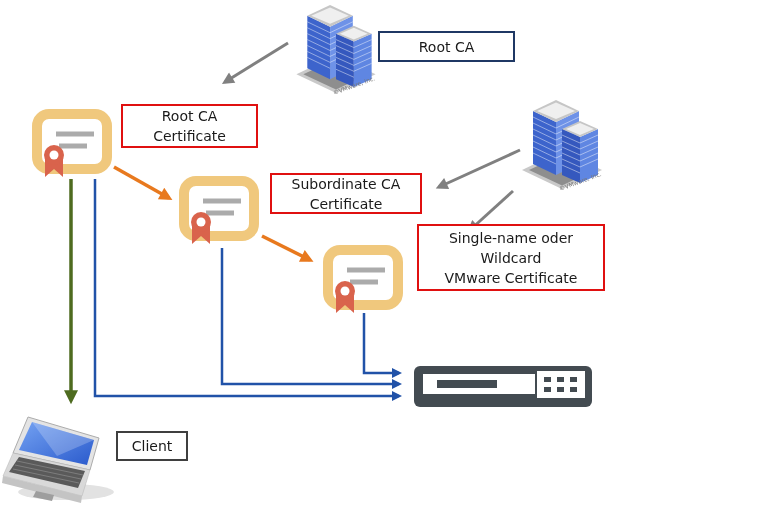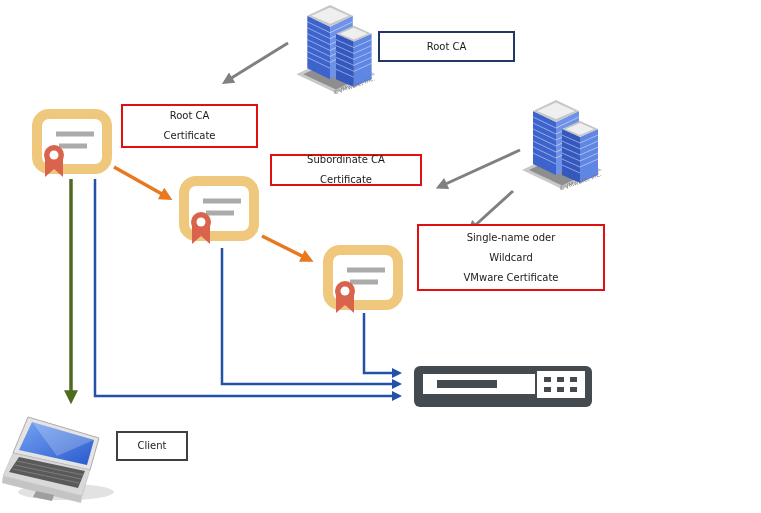--- a/index.html
+++ b/index.html
@@ -45,21 +45,21 @@
   .lp-body{fill:#D9D9D9;stroke:#B5B5B5;stroke-width:.5;}
   .lp-front{fill:#C4C4C4;}
   .lp-kbd{fill:#5A5A5A;}
   .lp-krow{stroke:#7D7D7D;stroke-width:1;fill:none;}
   .lp-pad{fill:#9E9E9E;}
   .lp-shine{fill:rgba(255,255,255,.22);}
   
   .label{
     z-index:3;background:#fff;display:flex;flex-direction:column;
     align-items:center;justify-content:center;text-align:center;
-    font-size:10px;line-height:20px;box-sizing:border-box;
+    font-size:14px;line-height:20px;box-sizing:border-box;
   }
   .label.navy{border:2px solid var(--navy-border,#1F3864);}
   .label.red{border:2px solid var(--red-border,#E01010);}
   .label.dark{border:2px solid var(--dark-border,#3F3F3F);}
 </style>
 </head>
 <body>
 
 <div class="canvas">
 
@@ -211,21 +211,21 @@
 
   <div class="abs label navy" style="left:378px;top:31px;width:137px;height:31px">
     <span>Root CA</span>
   </div>
 
   <div class="abs label red" style="left:121px;top:104px;width:137px;height:44px">
     <span>Root CA</span>
     <span>Certificate</span>
   </div>
 
-  <div class="abs label red" style="left:270px;top:154px;width:152px;height:32px">
+  <div class="abs label red" style="left:270px;top:173px;width:152px;height:41px">
     <span>Subordinate CA</span>
     <span>Certificate</span>
   </div>
 
 
   <div class="abs label red" style="left:417px;top:224px;width:188px;height:67px">
     <span>Single-name oder</span>
     <span>Wildcard</span>
     <span>VMware Certificate</span>
   </div>

